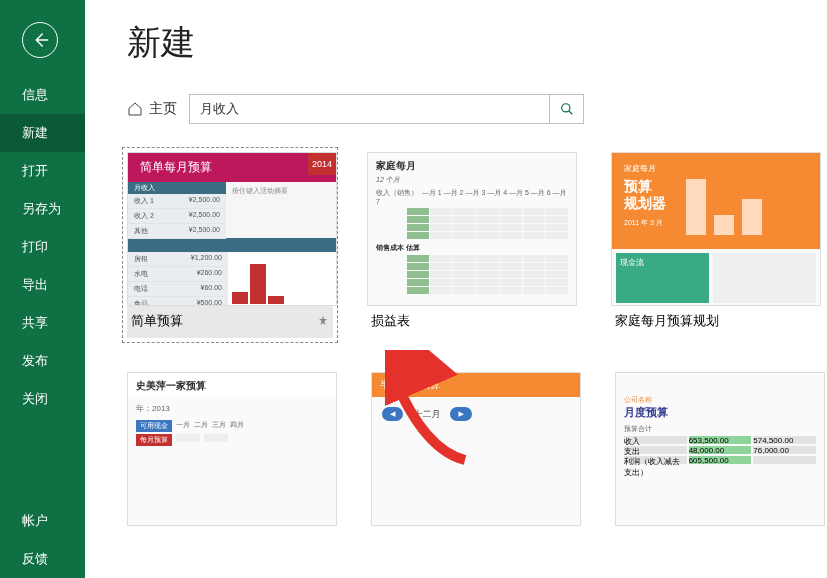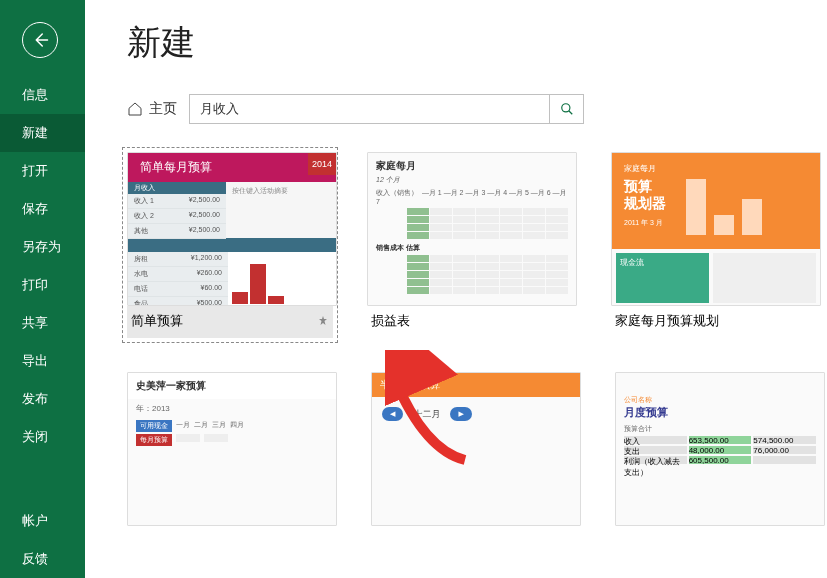--- a/index.html
+++ b/index.html
@@ -76,25 +76,24 @@
 
 <div class="sidebar">
   <div class="back-btn">
     <svg viewBox="0 0 24 24">
         <path d="M15 4 L7 12 L15 20 M7 12 H22" stroke="#fff" stroke-width="2" fill="none" stroke-linecap="round" stroke-linejoin="round"></path>
       </svg>
   </div>
   <div class="nav-item">信息</div>
   <div class="nav-item active">新建</div>
   <div class="nav-item">打开</div>
-  <div class="nav-item">保存</div>
   <div class="nav-item">另存为</div>
   <div class="nav-item">打印</div>
+  <div class="nav-item">导出</div>
   <div class="nav-item">共享</div>
-  <div class="nav-item">导出</div>
   <div class="nav-item">发布</div>
   <div class="nav-item">关闭</div>
   <div class="nav-spacer"></div>
   <div class="nav-item">帐户</div>
   <div class="nav-item">反馈</div>
 </div>
 
 <div class="main">
 
   <div class="page-title">新建</div>

